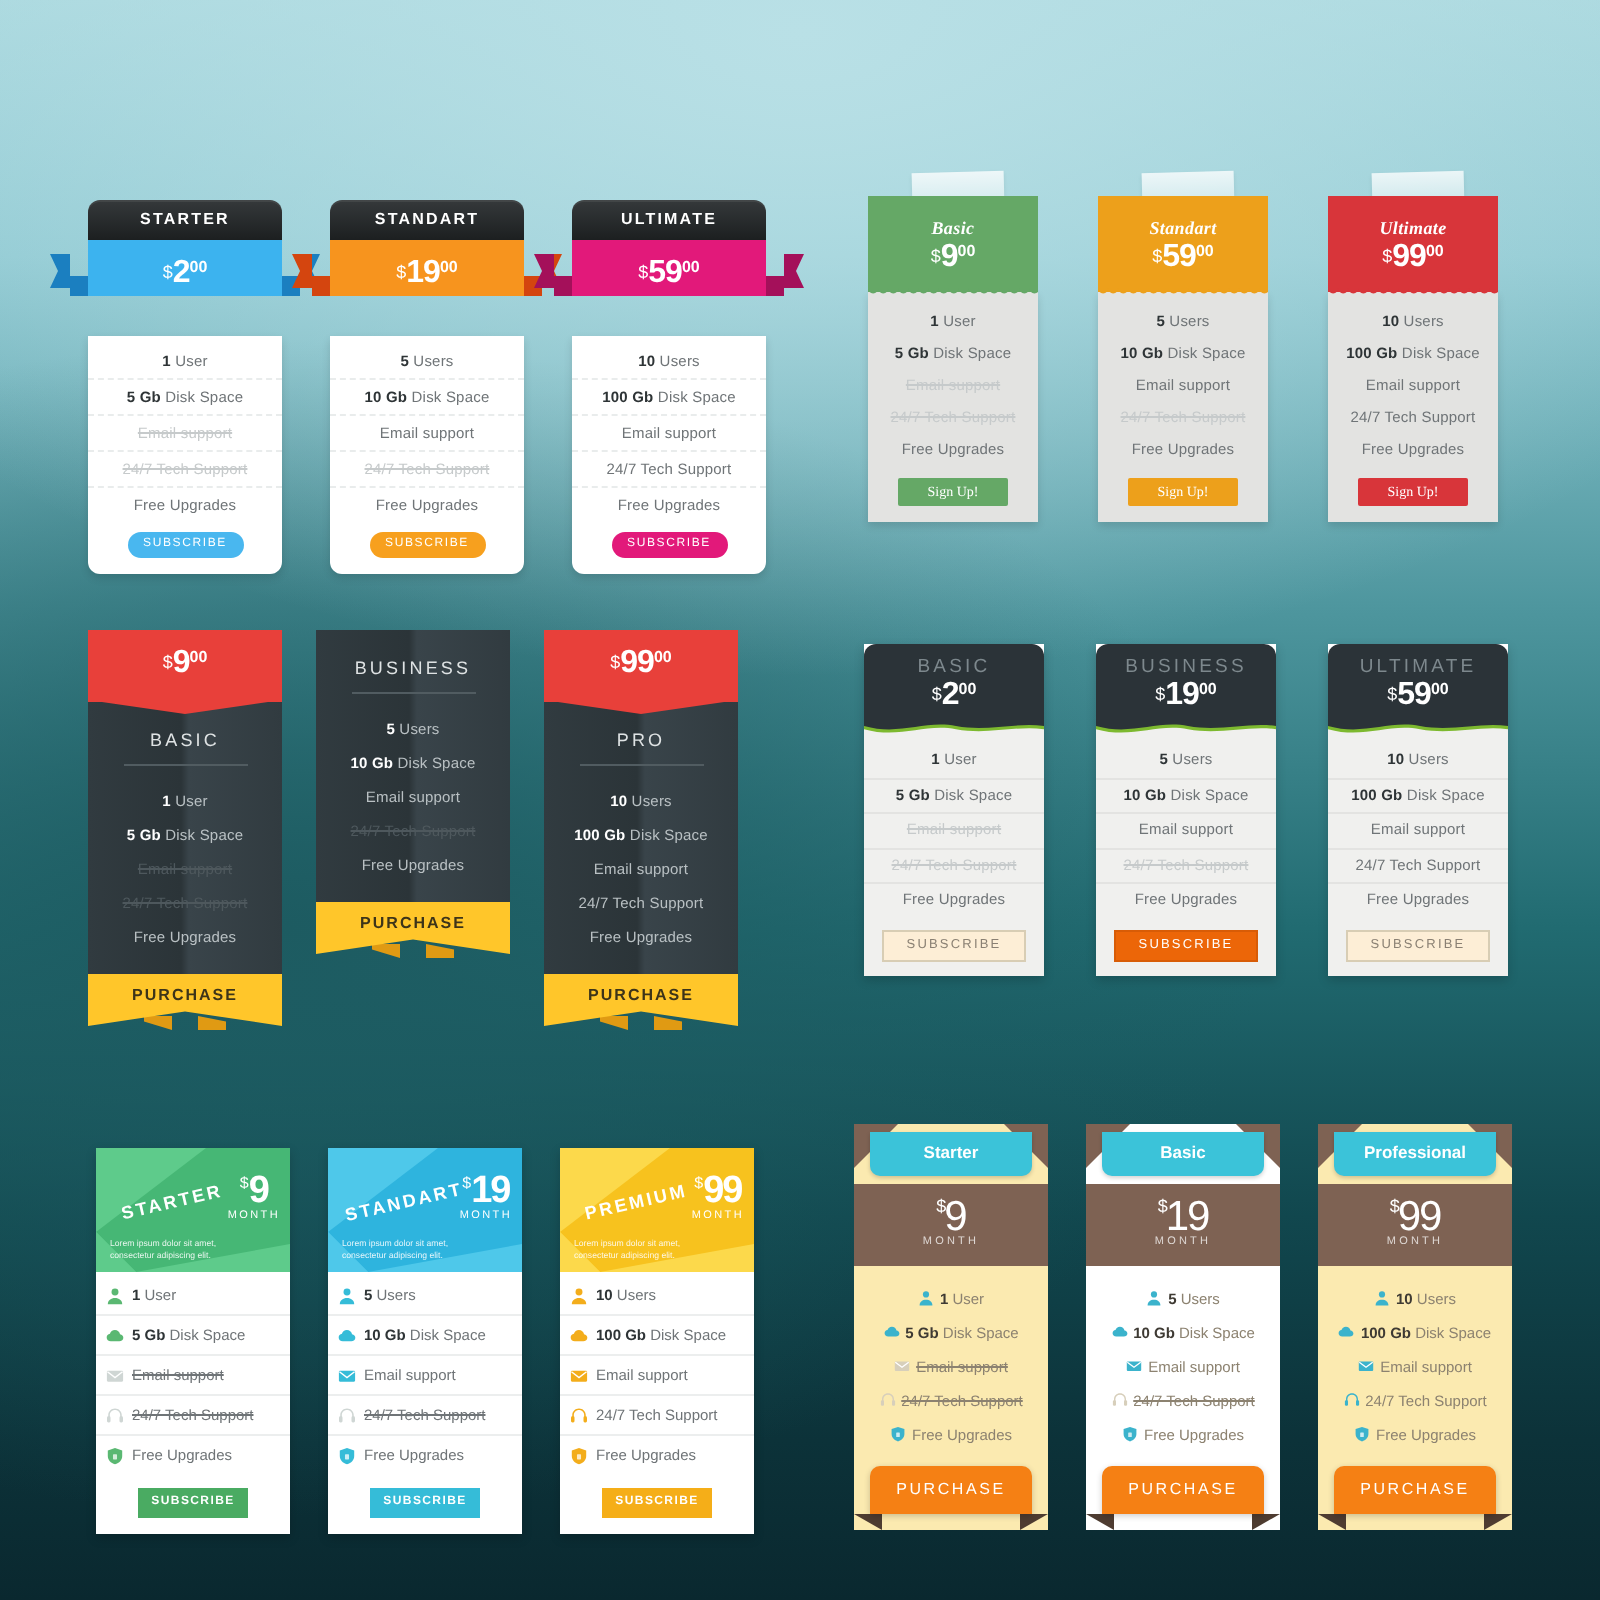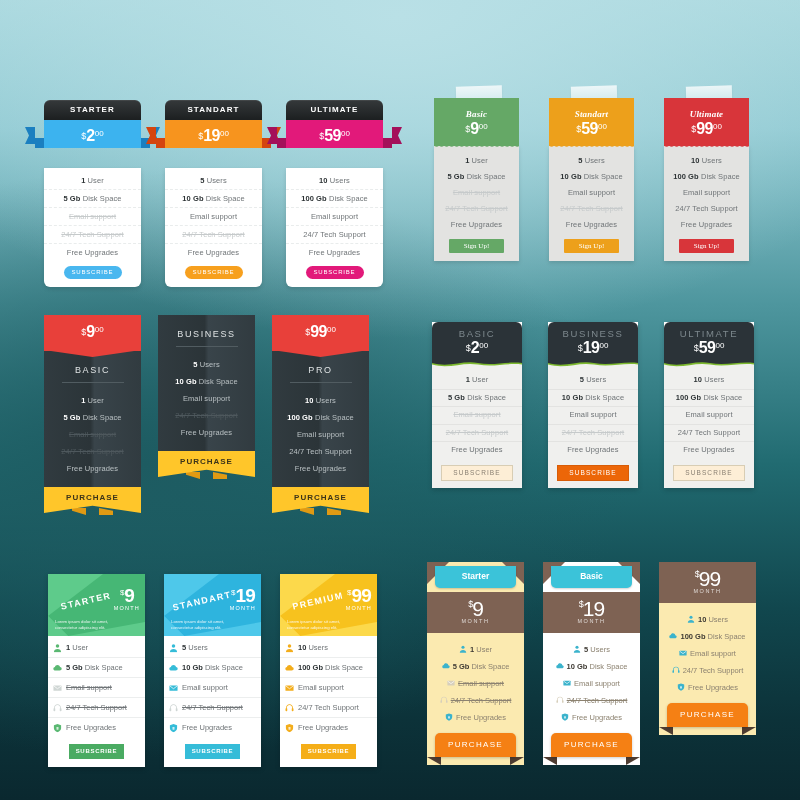--- a/index.html
+++ b/index.html
@@ -38,21 +38,21 @@
   .g1rb-tail.r{right:-10px;clip-path:polygon(0 0,100% 0,60% 50%,100% 100%,0 100%);}
   .g1body{margin-top:48px;background:#fff;border-radius:0 0 6px 6px;padding:4px 0 8px;
           box-shadow:0 2px 4px rgba(0,0,0,.13);}
   .g1row{height:17px;line-height:17px;border-bottom:1px dashed #e9ecec;}
   .g1row:last-of-type{border-bottom:none;}
   .g1btn{display:block;margin:5px auto 0;width:58px;height:13px;line-height:13px;
          border-radius:7px;color:#fff;font-size:6px;letter-spacing:.8px;text-align:center;}
   .price{font-size:9px;font-weight:bold;}
   .price .cur{font-size:9px;font-weight:normal;vertical-align:2px;}
   .price .big{font-size:16px;font-weight:bold;letter-spacing:-.5px;}
-  .price .cts{font-size:8px;font-weight:normal;vertical-align:5px;}
+  .price .cts{font-size:8px;font-weight:bold;vertical-align:5px;}
 
   
   .g2card{position:absolute;width:85px;}
   .g2tape{position:absolute;left:22px;top:-12px;width:46px;height:16px;
           background:linear-gradient(180deg,rgba(255,255,255,.78),rgba(255,255,255,.45));
           transform:rotate(-1.6deg);box-shadow:0 1px 2px rgba(0,0,0,.08);}
   .g2head{height:48px;position:relative;color:#fff;text-align:center;}
   .g2head .nm{font-family:"Liberation Serif","DejaVu Serif",serif;font-style:italic;
               font-weight:bold;font-size:9px;padding-top:11px;letter-spacing:.2px;}
   .g2head .pr{margin-top:1px;}
@@ -613,20 +613,28 @@
               <rect x="6.2" y="6.4" width="3.6" height="4.6" rx=".6" fill="#fff" opacity=".75"></rect>
             </svg>Free Upgrades</div>
         </div>
         <div class="g6btnwrap" style="background:#ffffff">
           <div class="g6shadeL"></div>
           <div class="g6shadeR"></div>
           <a class="g6btn">PURCHASE</a>
         </div>
       </div>
       <div class="g6card" style="left: 232px; top: 0px;">
+        <div class="g6flapwrap">
+          <svg class="g6flap" viewBox="0 0 97 30" preserveAspectRatio="none">
+            <rect x="0" y="0" width="97" height="30" fill="#fbeab0"></rect>
+            <polygon points="0,0 22,0 0,22" fill="#7e6253"></polygon>
+            <polygon points="97,0 75,0 97,22" fill="#7e6253"></polygon>
+          </svg>
+          <div class="g6rib">Professional</div>
+        </div>
         <div class="g6band">
           <span class="nu"><span class="cu">$</span>99</span>
           <div class="mo">MONTH</div>
         </div>
         <div class="g6body" style="background:#fbeab0">
           <div class="g6row"><svg class="g6ic" viewBox="0 0 16 16" fill="#3bb3cc">
               <circle cx="8" cy="4.4" r="3.1"></circle>
               <path d="M1.6 15.4c0-3.6 2.9-5.6 6.4-5.6s6.4 2 6.4 5.6z"></path>
             </svg><b>10</b> Users</div>
           <div class="g6row"><svg class="g6ic" viewBox="0 0 16 16" fill="#3bb3cc">

